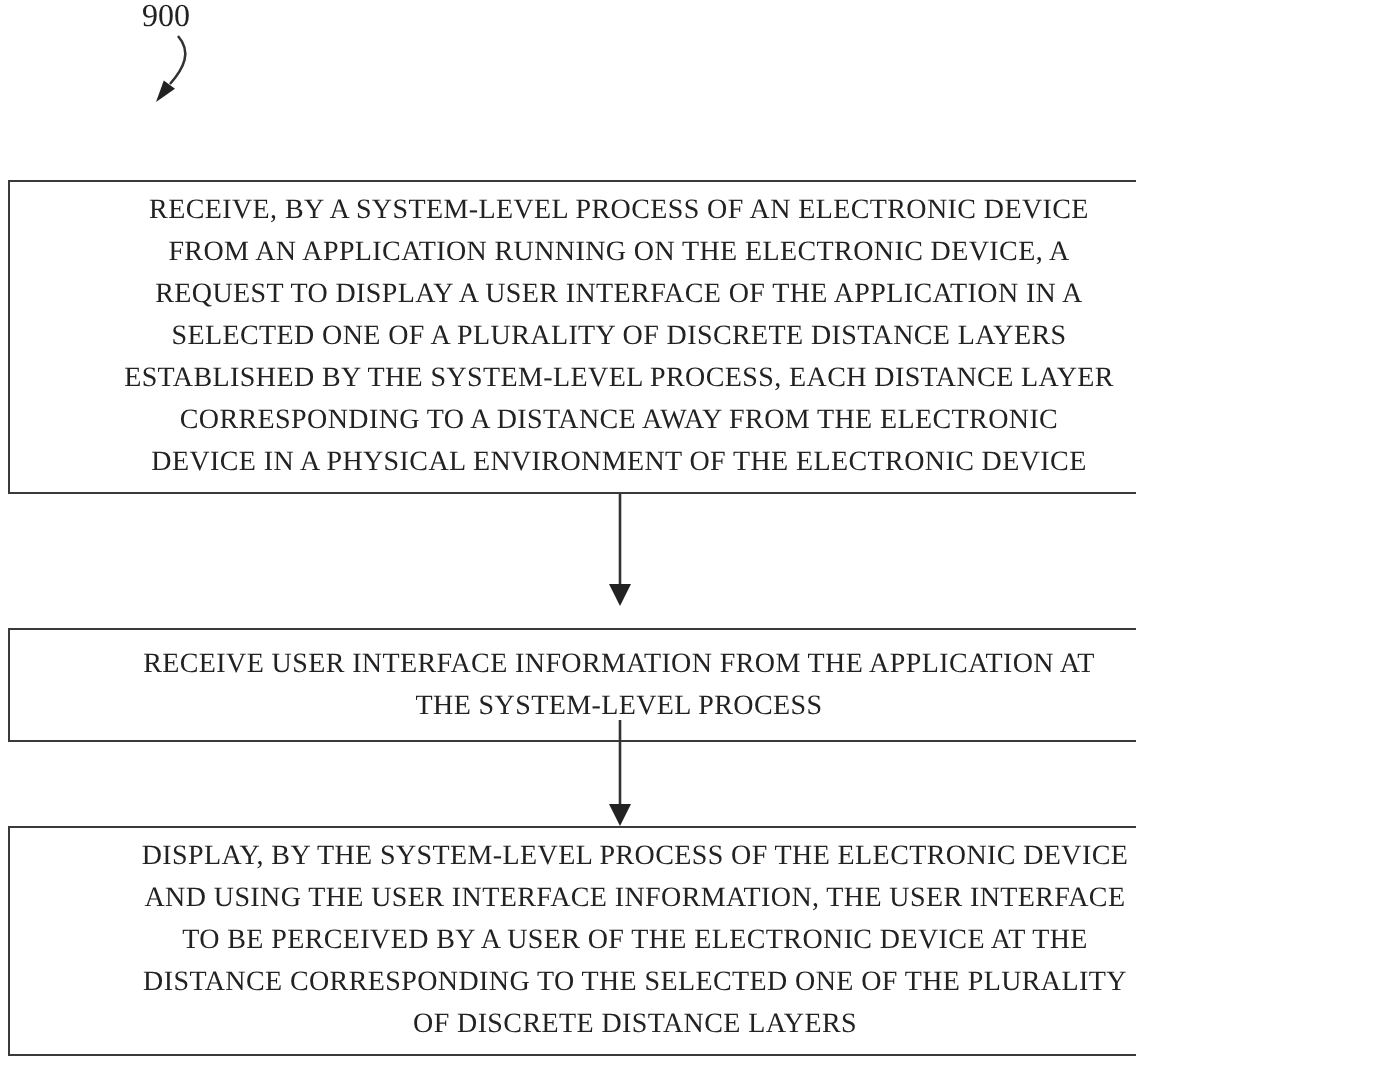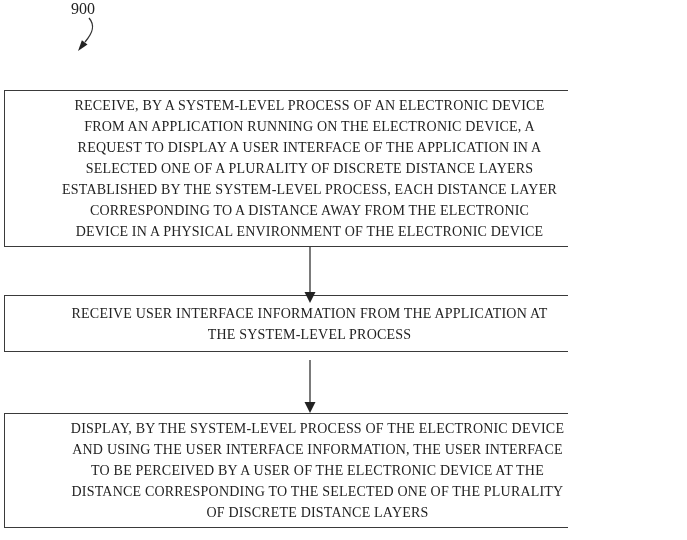--- a/index.html
+++ b/index.html
@@ -29,21 +29,21 @@
   }
   .step-text {
     white-space: pre-line;
     text-align: center;
     font-size: 14px;
     line-height: 21px;
     letter-spacing: 0.2px;
     color: #222222;
   }
   #box-902 { top: 90px;  height: 157px; }
-  #box-904 { top: 295px; height: 57px;  }
+  #box-904 { top: 314px; height: 57px;  }
   #box-906 { top: 413px; height: 115px; padding-left: 16px; }
   .ref-label {
     position: absolute;
     font-size: 16px;
     color: #222222;
   }
   #figure-number { left: 71px;  top: 0px;  }
   #ref-902       { left: 656px; top: 109px; }
   #ref-904       { left: 656px; top: 309px; }
   #ref-906       { left: 672px; top: 440px; }

